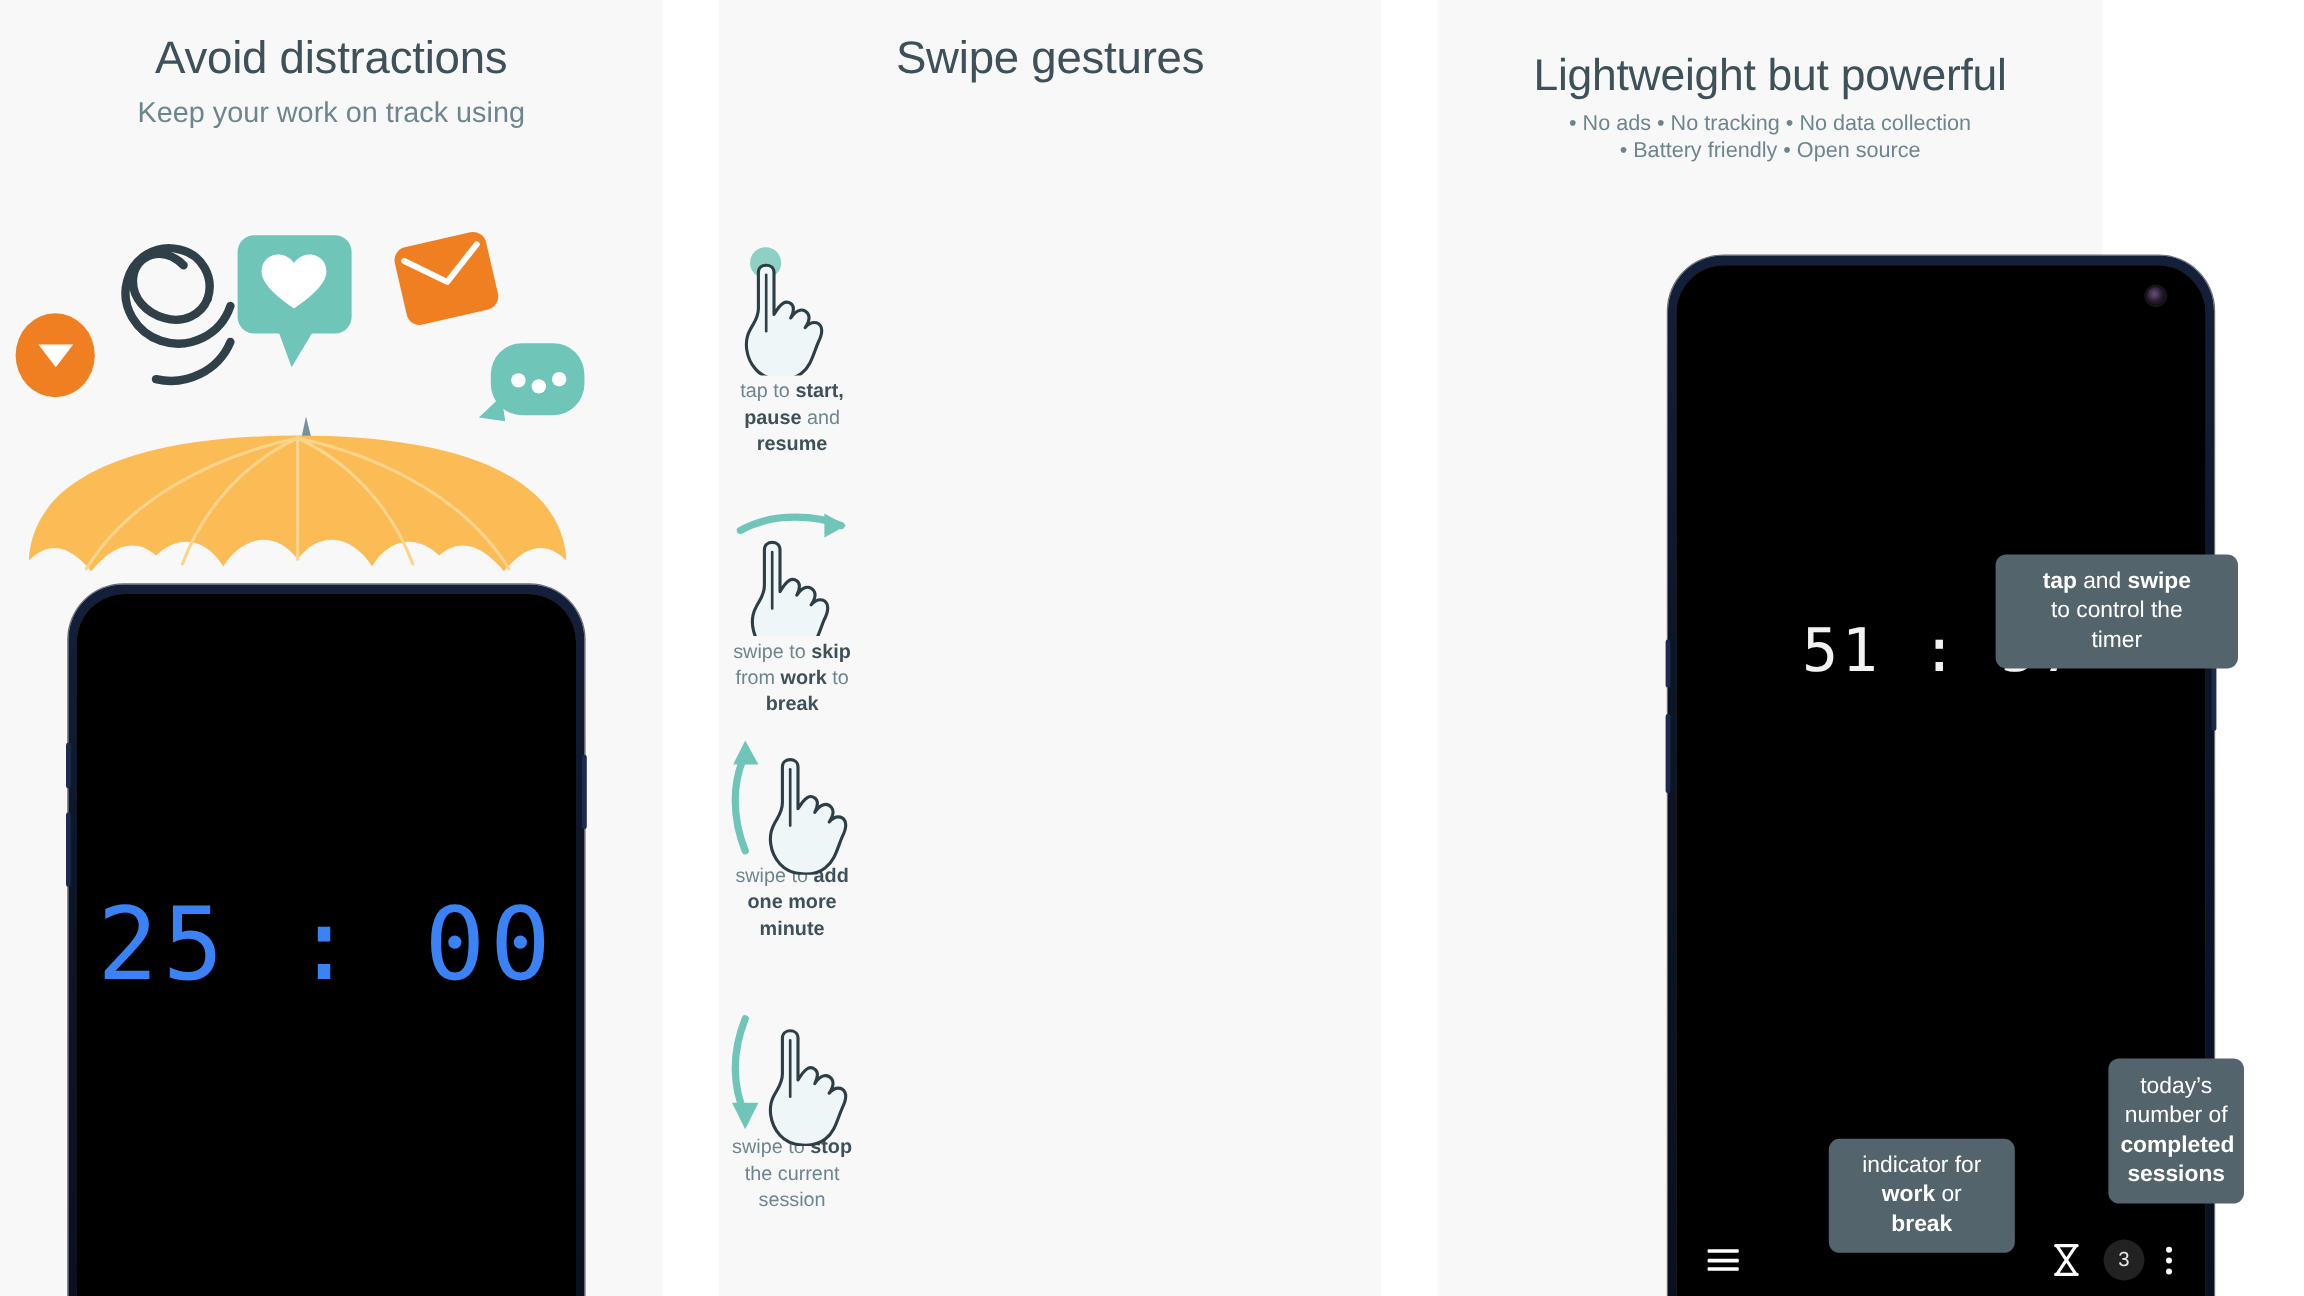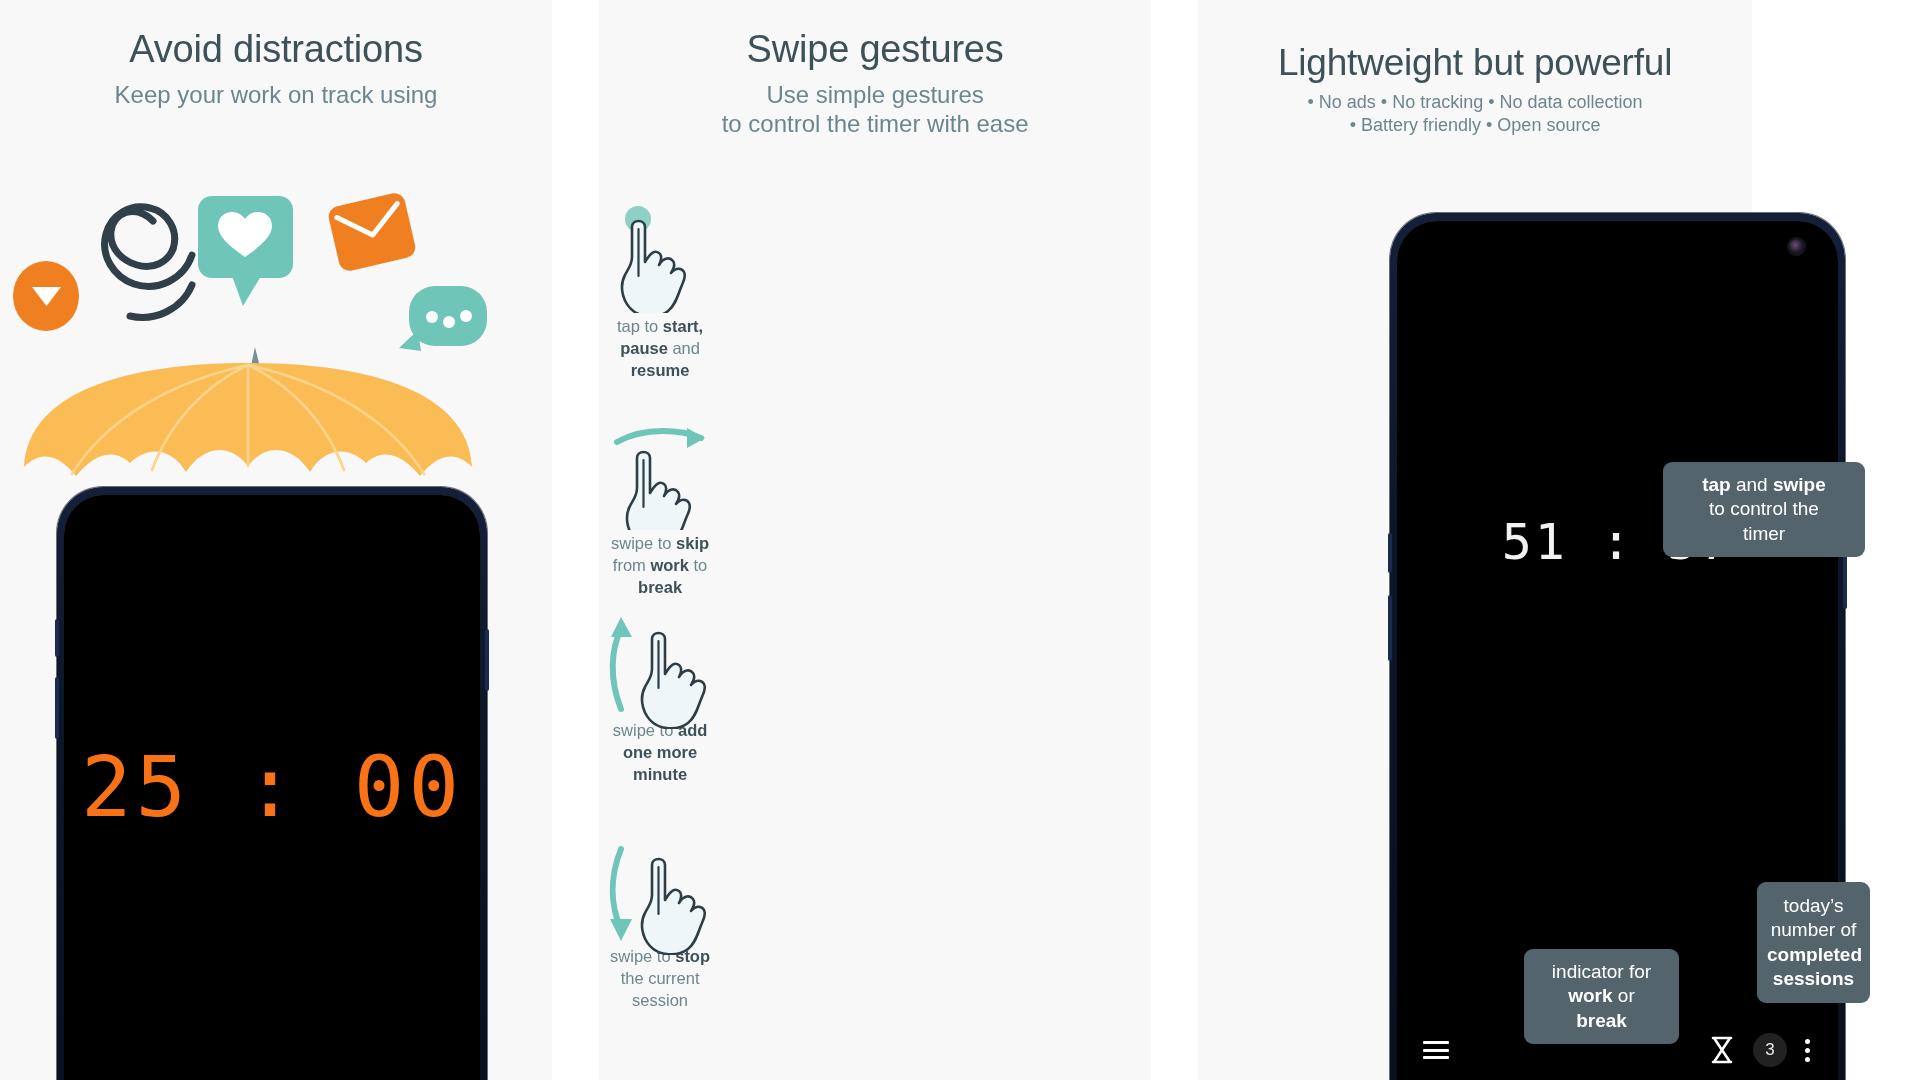--- a/index.html
+++ b/index.html
@@ -88,21 +88,21 @@
   }
   .sbtn.left  { left:-2px; }
   .sbtn.right { right:-2px; }
 
   .phone1 { left:57px;  top:487px;  width:430px; height:593px; }
   .phone3 { left:1390px;top:213px;  width:455px; height:867px; }
 
   .timer {
     position:absolute; left:0; right:0;
     text-align:center;
-    color:#f97316;
+    color:#3b82f6;
     font-family:"DejaVu Sans Mono","Liberation Mono",monospace;
     font-weight:300;
     white-space:nowrap;
   }
   .timer1 { top:243px;  font-size:84px; letter-spacing:4px; }
   .timer3 { top:292px;  font-size:50px; letter-spacing:3px; color:#f2f2f2; }
 
   
   .gestures {
     position:absolute;
@@ -238,24 +238,20 @@
         </div>
       </div>
     </div>
   </div>
 
   <div class="gap"></div>
 
   <div class="panel p2">
     <div class="head">
       <div class="title">Swipe gestures</div>
-      <div class="subtitle">
-        <div>Use simple gestures</div>
-        <div>to control the timer with ease</div>
-      </div>
     </div>
 
     <div class="gestures">
 
       <div class="gesture g1">
         <div class="art">
           <svg viewBox="0 0 100 108" width="100" height="108">
             <circle cx="28" cy="14" r="13" fill="#8ED0C4"></circle>
             <path d="M22 22 c0,-8 13,-8 13,0 l0,35 c6,-10 10,-12 14,-9 c4,3 2,8 0,12
                      c5,-8 11,-8 14,-4 c3,4 0,9 -2,12 c5,-6 11,-5 13,-1 c2,4 0,9 -2,13

